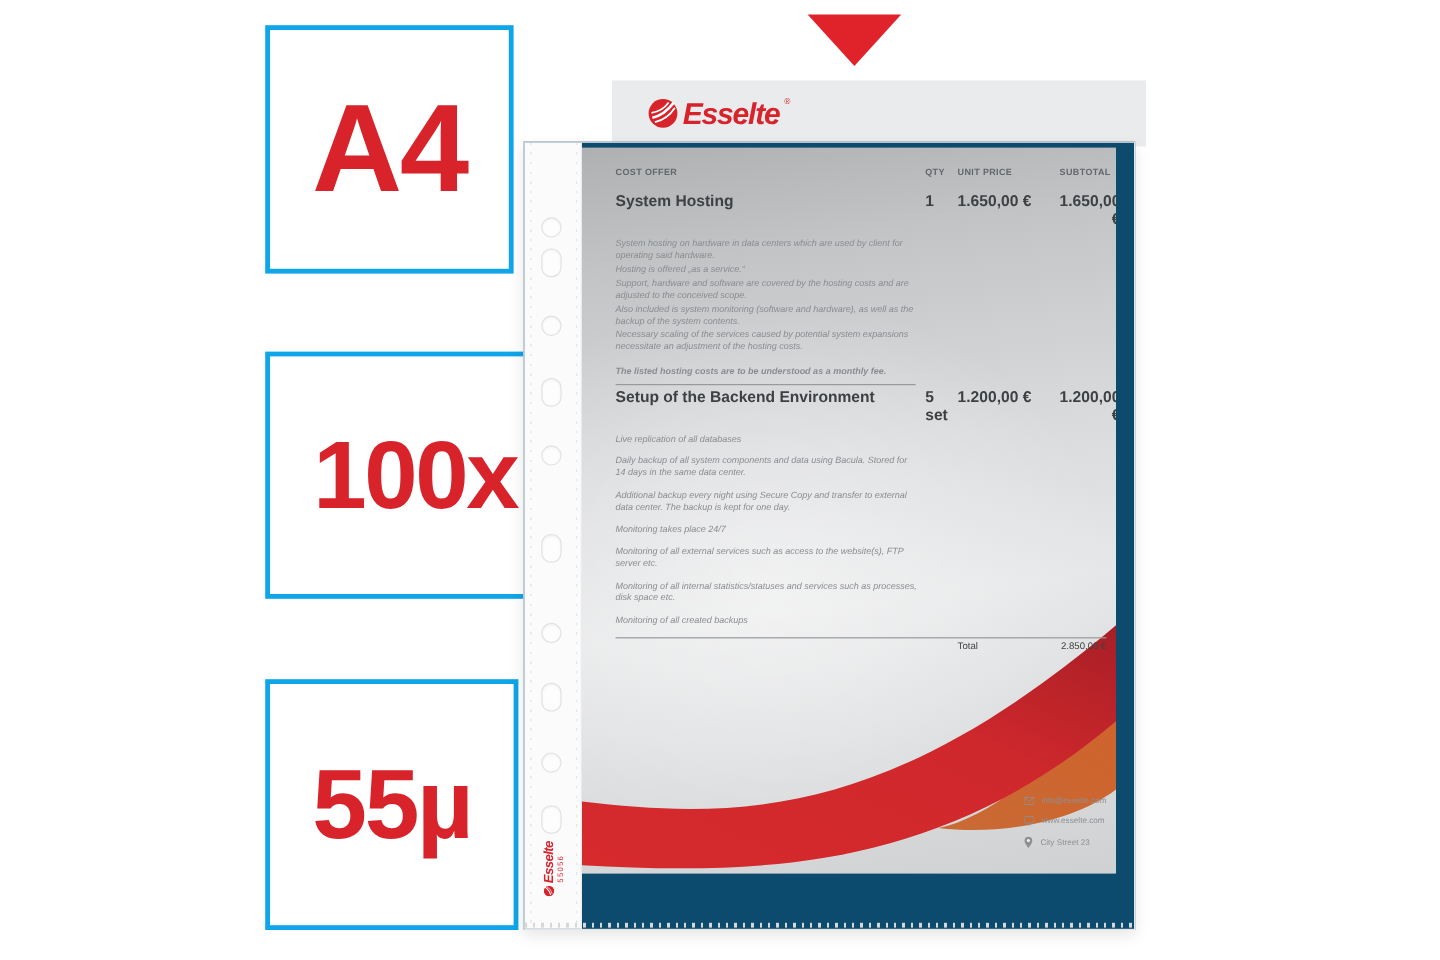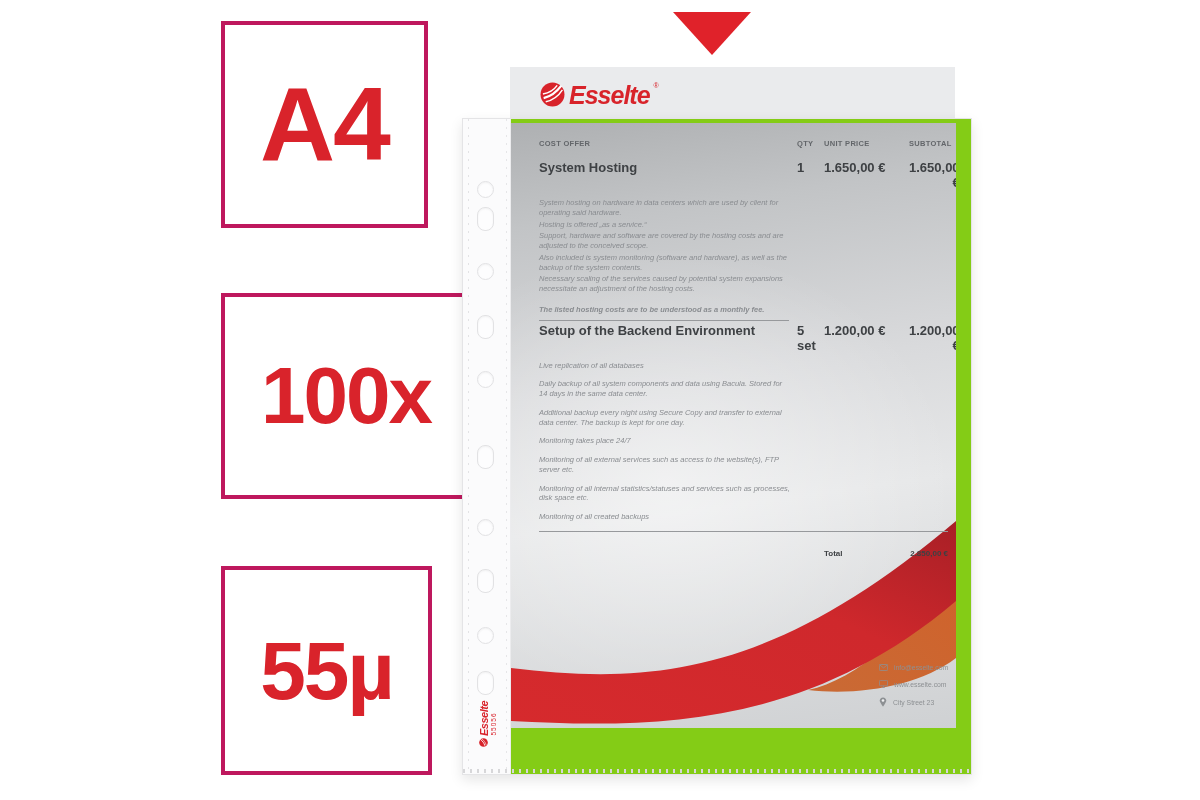--- a/index.html
+++ b/index.html
@@ -6,30 +6,30 @@
   html,body { width:1200px; height:800px; background:#ffffff; overflow:hidden;
               font-family:"Liberation Sans", sans-serif; }
   .stage { position:relative; width:1200px; height:800px; background:#fff; }
 
   
   .pointer { position:absolute; left:673px; top:12px; width:0; height:0;
              border-left:39px solid transparent; border-right:39px solid transparent;
              border-top:43px solid #e0222a; }
 
   
-  .callout { position:absolute; background:#fff; border:4px solid #be185d;
+  .callout { position:absolute; background:#fff; border:4px solid #0ea5e9;
              display:flex; align-items:center; justify-content:center;
              color:#d9232b; font-weight:bold; letter-spacing:-2px; }
   .callout-a4   { left:221px; top:21px;  width:207px; height:207px; font-size:104px; }
   .callout-100x { left:221px; top:293px; width:250px; height:206px; font-size:80px; }
   .callout-55u  { left:221px; top:566px; width:211px; height:209px; font-size:82px; }
 
   
-  .pocket { position:absolute; left:462px; top:118px; width:510px; height:657px;
-            background:#84cc16; box-shadow:0 5px 12px rgba(0,0,0,.10);
+  .pocket { position:absolute; left:436px; top:118px; width:510px; height:657px;
+            background:#0c4a6e; box-shadow:0 5px 12px rgba(0,0,0,.10);
             border:1px solid #e4e4e6; }
   .pocket::after { 
     content:""; position:absolute; left:0; right:0; bottom:1px; height:4px;
     background:repeating-linear-gradient(90deg,#d7d7d9 0 2px, transparent 2px 7px); }
 
   
   .spine { position:absolute; left:0; top:0; width:48px; height:100%;
            background:#fbfbfc; border-right:1px solid #ececee;
            background-image:
              repeating-linear-gradient(180deg,#e3e3e5 0 2px, transparent 2px 8px),
@@ -71,21 +71,21 @@
   .grid .sub { text-align:right; }
   .thead { font-size:7.5px; font-weight:bold; color:#63666a; letter-spacing:.3px; }
   .item-row { margin-top:12px; font-size:13px; font-weight:bold; color:#3e4144; }
   .body-block { margin-top:8px; width:252px; }
   .body-block p { font-size:7.5px; font-style:italic; color:#898c90;
                   line-height:1.3; margin-bottom:2px; }
   .body-block.spaced p { margin-bottom:9px; }
   .fee-note { margin-top:11px;font-weight:bold; }
   .rule-part { width:250px; border:none; border-top:1px solid #97999c; margin-top:5px; }
   .rule-full { width:409px; border:none; border-top:1px solid #97999c; margin-top:4px; }
-  .total-row { margin-top:17px; font-size:8px; font-weight:bold; color:#3e4144; }
+  .total-row { margin-top:2px; font-size:8px; font-weight:normal; color:#3e4144; }
   .total-row .tlabel { grid-column:3; }
 
   
   .contacts { position:absolute; left:368px; top:541px; }
   .contact { display:flex; align-items:center; gap:6px; margin-bottom:9px; }
   .contact svg { display:block; }
   .contact span { font-size:6.8px; color:#8d9093; }
 
   
   .swoosh { position:absolute; left:0; top:365px; width:445px; height:240px; }

